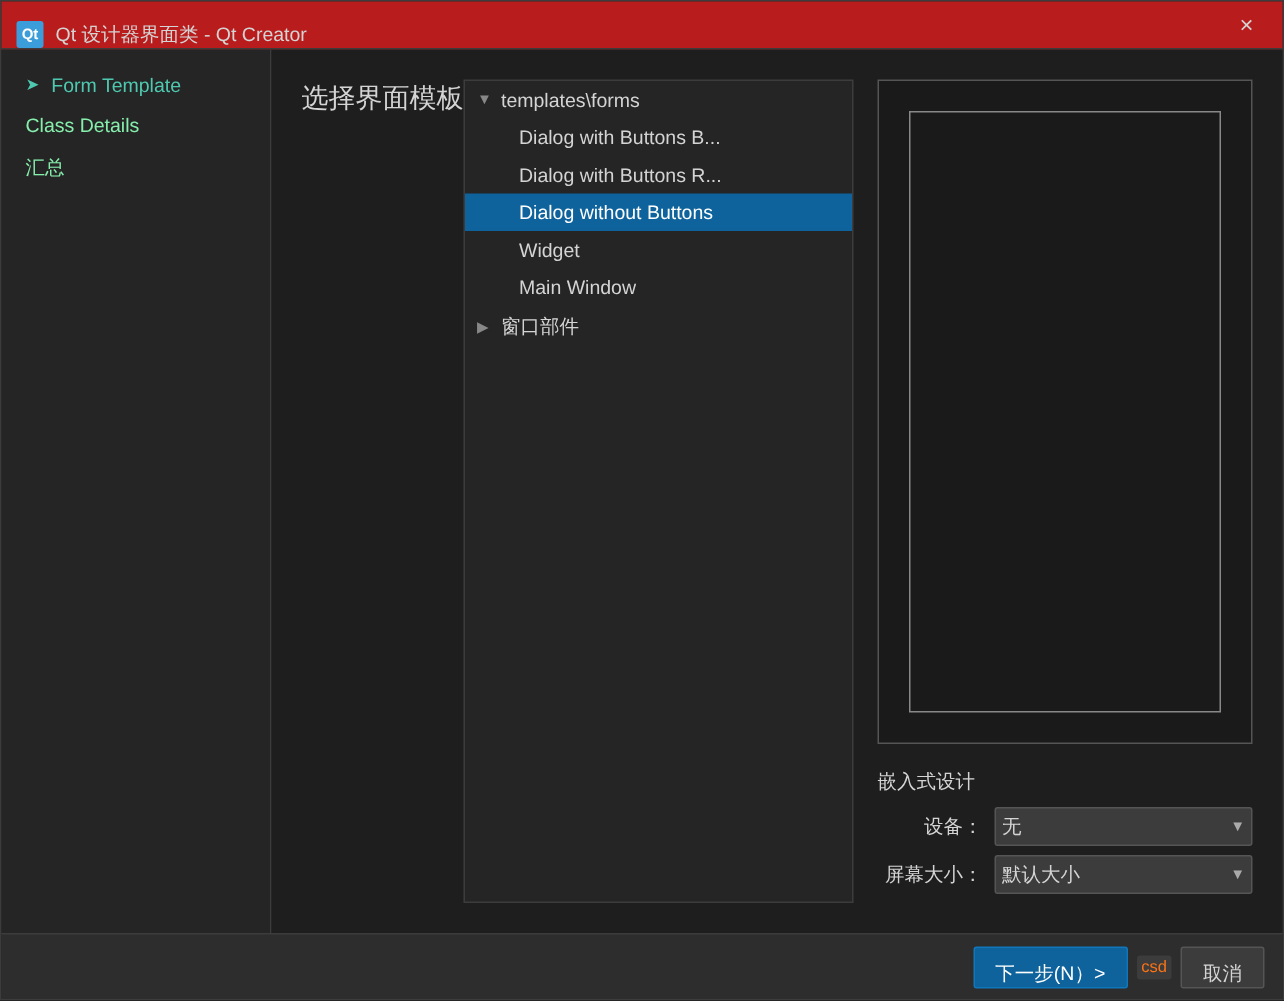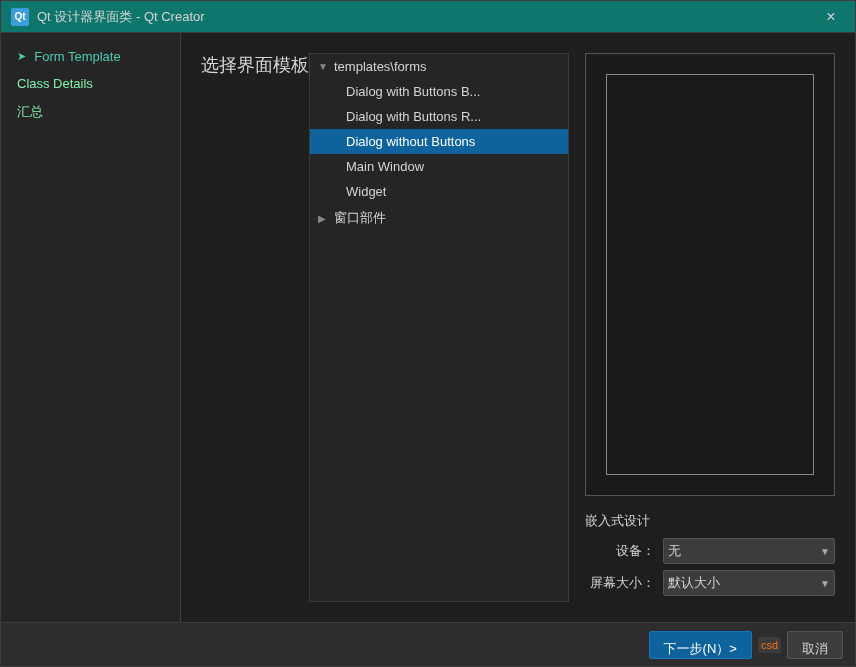--- a/index.html
+++ b/index.html
@@ -17,24 +17,24 @@
     .window {
       width: 856px;
       height: 667px;
       display: flex;
       flex-direction: column;
       border: 1px solid #3c3c3c;
     }
 
     
     .titlebar {
-      background: #0f766e;
+      background: #b91c1c;
       height: 32px;
       display: flex;
-      align-items: center;
+      align-items: flex-end;
       padding: 0 10px;
       border-bottom: 1px solid #3c3c3c;
       flex-shrink: 0;
     }
 
     .titlebar-icon {
       width: 18px;
       height: 18px;
       margin-right: 8px;
       background: #3c9ddb;
@@ -327,24 +327,24 @@
           <div class="tree-item sub">
             <span>Dialog with Buttons B...</span>
           </div>
           <div class="tree-item sub">
             <span>Dialog with Buttons R...</span>
           </div>
           <div class="tree-item sub selected">
             <span>Dialog without Buttons</span>
           </div>
           <div class="tree-item sub">
+            <span>Widget</span>
+          </div>
+          <div class="tree-item sub">
             <span>Main Window</span>
-          </div>
-          <div class="tree-item sub">
-            <span>Widget</span>
           </div>
 
           <div class="tree-item parent">
             <span class="arrow">▶</span>
             <span>窗口部件</span>
           </div>
         </div>
 
         <div class="preview-panel">
           <div class="preview-box">

